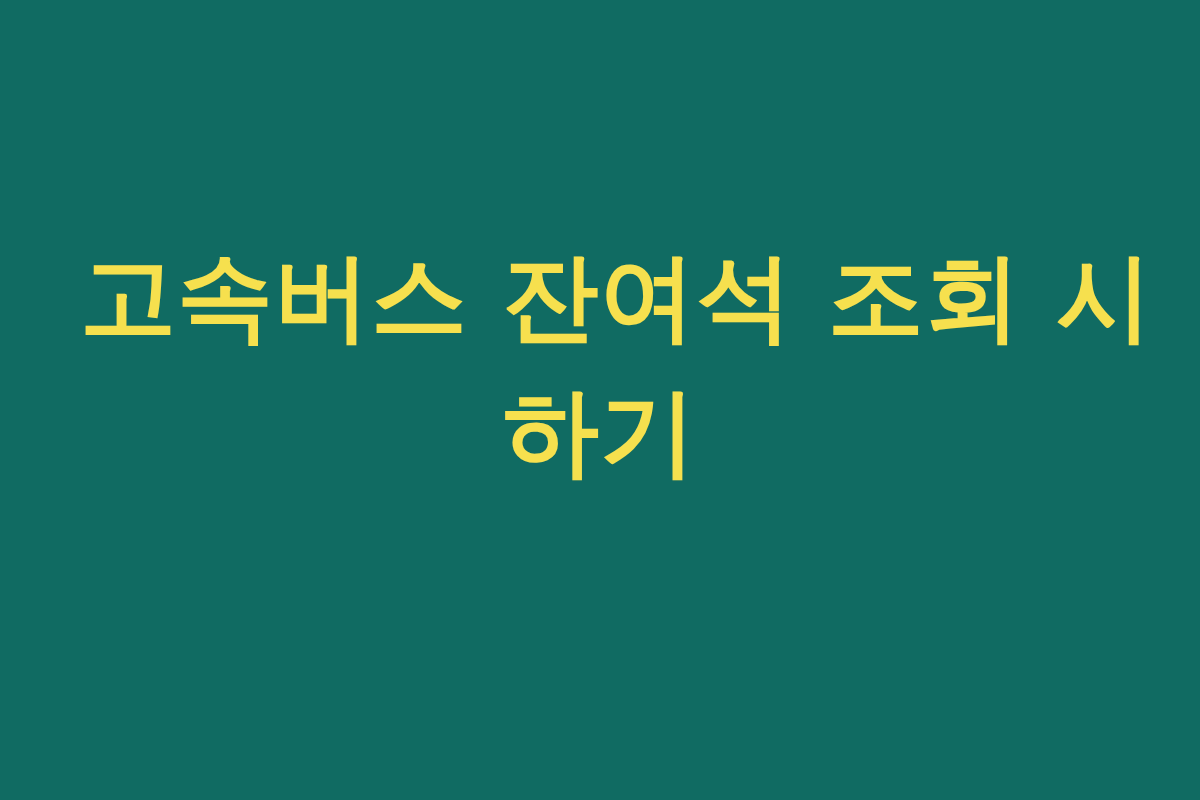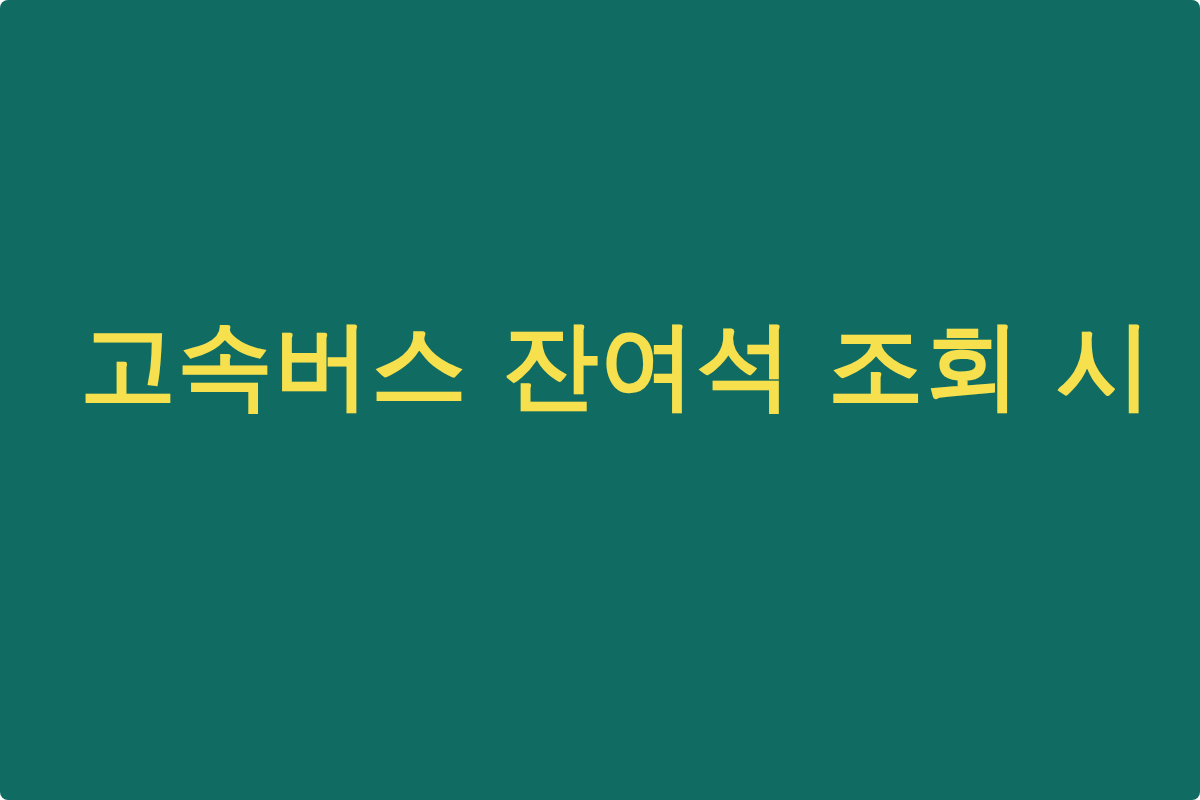--- a/index.html
+++ b/index.html
@@ -43,23 +43,24 @@
     font-size: 96px;
     line-height: 135px;
     letter-spacing: 1px;
     white-space: nowrap;
     text-rendering: geometricPrecision;
   }
 </style>
 </head>
 <body>
 
-<div id="card" style="background: rgb(16, 107, 98); border-radius: 8px;">
+<div id="card" style="background: rgb(16, 107, 98);">
 
   <div id="title-block">
 
     <span class="title-line" style="color: rgb(246, 224, 78);">고속버스 잔여석 조회 시</span>
 
 
+    <span class="title-line" style="color: rgb(246, 224, 78);">하기</span>
 
   </div>
 
 </div>
 
 </body></html>

